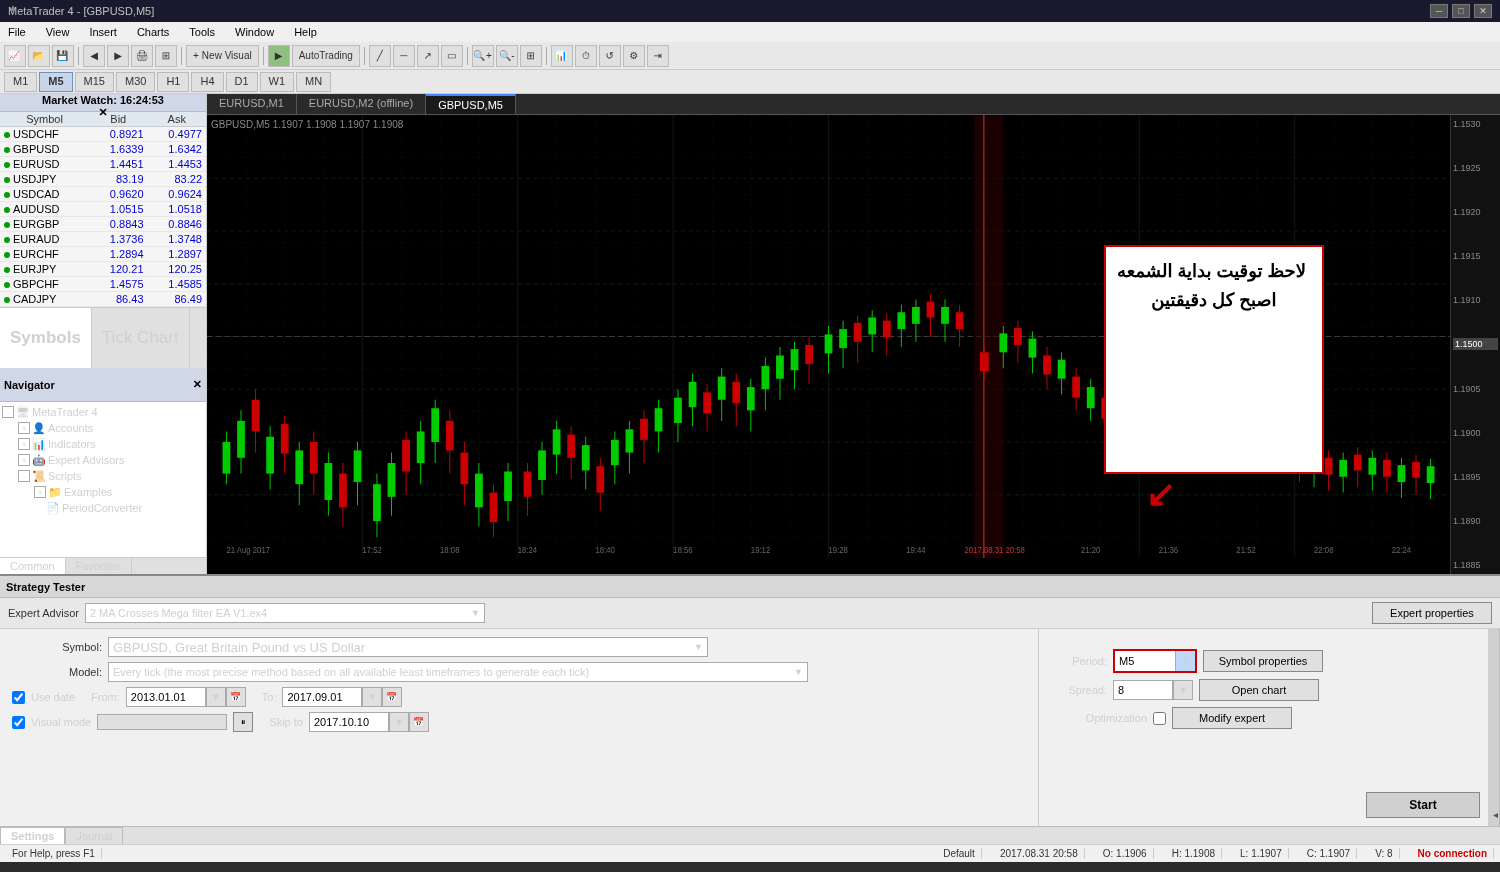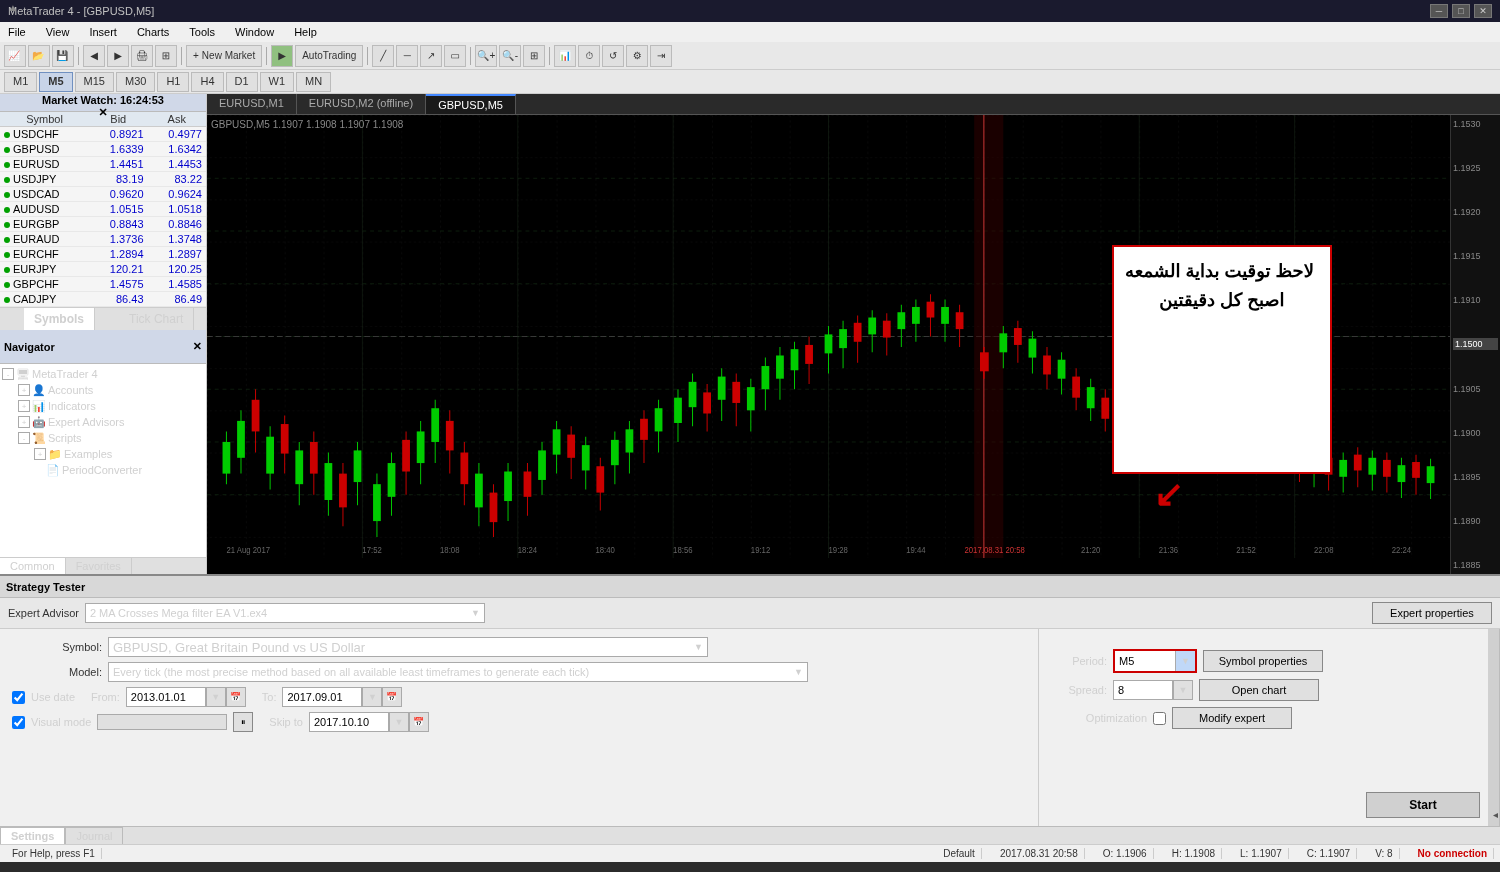--- a/index.html
+++ b/index.html
@@ -40,21 +40,21 @@
 
     .mw-table { width: 100%; border-collapse: collapse; font-size: 11px; }
     .mw-table th { background: #e0e8f0; text-align: center; padding: 1px 4px; border-bottom: 1px solid #ccc; color: #333; font-weight: normal; }
     .mw-table td { padding: 1px 4px; border-bottom: 1px solid #e8e8e8; color: #000; }
     .mw-table td:first-child { color: #000; }
     .mw-table td:nth-child(2), .mw-table td:nth-child(3) { text-align: right; color: #0000cc; }
     .dot { display: inline-block; width: 6px; height: 6px; border-radius: 50%; margin-right: 3px; }
     .dot-green { background: #00a000; }
 
     .mw-tabs { display: flex; background: #e0e0e0; border-top: 1px solid #ccc; }
-    .mw-tab { padding: 4px 10px; font-size: 12px; cursor: pointer; border-right: 1px solid #ccc; margin-left: 24px; }
+    .mw-tab { padding: 20px 10px; font-size: 17px; cursor: pointer; border-right: 1px solid #ccc; }
     .mw-tab.active { background: #fff; font-weight: bold; }
 
     
     .navigator { flex: 1; overflow: hidden; display: flex; flex-direction: column; }
     .navigator-header { background: #d0d8e8; height: 34px; display: flex; align-items: center; justify-content: space-between; padding: 0 4px; font-size: 11px; font-weight: bold; color: #000; border-bottom: 1px solid #bbb; }
     .nav-tree { flex: 1; overflow-y: auto; background: #fff; padding: 2px; }
     .nav-item { display: flex; align-items: center; padding: 1px 0; cursor: pointer; }
     .nav-indent-1 { padding-left: 16px; }
     .nav-indent-2 { padding-left: 32px; }
     .nav-icon { width: 14px; height: 14px; margin-right: 2px; display: inline-flex; align-items: center; justify-content: center; }
@@ -140,21 +140,21 @@
   <div class="toolbar-btn">📂</div>
   <div class="toolbar-btn">💾</div>
   <div class="toolbar-separator"></div>
   <div class="toolbar-btn">◀</div>
   <div class="toolbar-btn">▶</div>
   <div class="toolbar-btn">🖨</div>
   <div class="toolbar-btn">⊞</div>
   <div class="toolbar-separator"></div>
   <div class="toolbar-text-btn">
     <span>+</span>
-    <span>New Market</span>
+    <span>New Visual</span>
   </div>
   <div class="toolbar-separator"></div>
   <div class="toolbar-btn toolbar-green">▶</div>
   <div class="toolbar-text-btn">
     <span>AutoTrading</span>
   </div>
   <div class="toolbar-separator"></div>
   <div class="toolbar-btn">╱</div>
   <div class="toolbar-btn">─</div>
   <div class="toolbar-btn">↗</div>
@@ -590,21 +590,21 @@
         <span>1.1915</span>
         <span>1.1910</span>
         <span style="color:#fff; background:#444; padding:1px 2px;">1.1500</span>
         <span>1.1905</span>
         <span>1.1900</span>
         <span>1.1895</span>
         <span>1.1890</span>
         <span>1.1885</span>
       </div>
 
-      <div class="chart-tooltip" style="position:absolute; top:130px; right:168px; width:220px;">
+      <div class="chart-tooltip" style="position:absolute; top:130px; right:176px; width:220px;">
         <div class="tooltip-arabic" style="font-family: Arial, sans-serif; direction: rtl;">لاحظ توقيت بداية الشمعه</div>
         <div class="tooltip-arabic" style="font-family: Arial, sans-serif; direction: rtl;">اصبح كل دقيقتين</div>
 
         <div style="position:absolute; bottom:-40px; left:40px; color:#cc0000; font-size:36px; line-height:1;">↙</div>
       </div>
 
     </div>
 
   </div>
 

